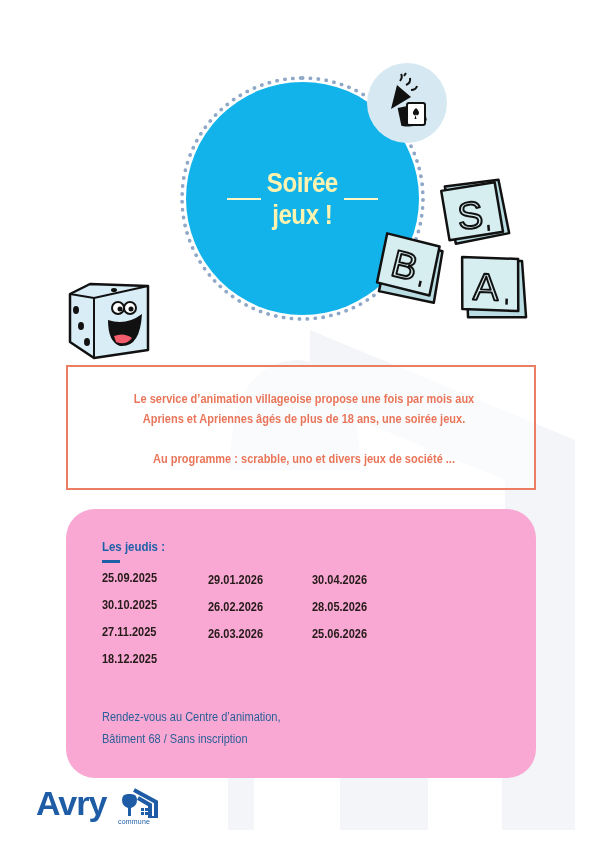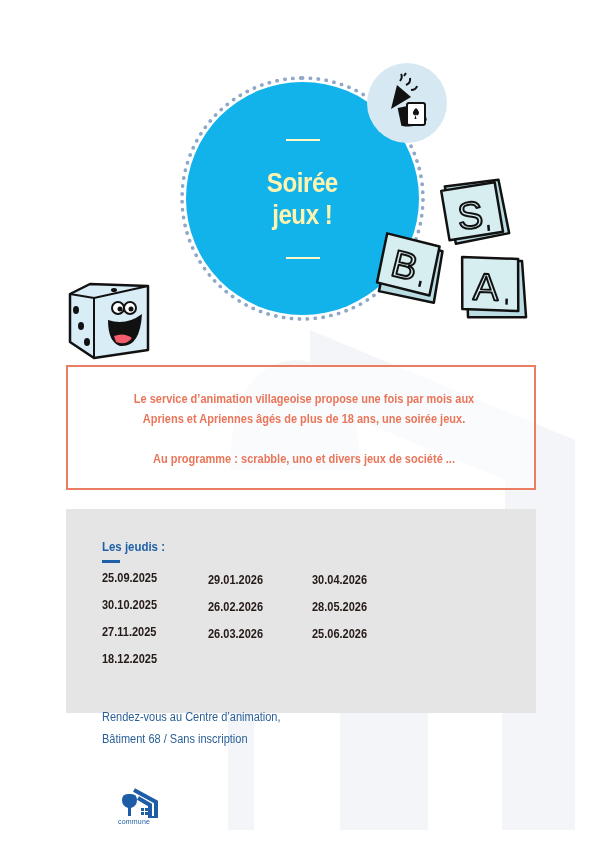--- a/index.html
+++ b/index.html
@@ -4,36 +4,36 @@
 <style>
   * { box-sizing: border-box; margin: 0; padding: 0; }
   html, body { width: 600px; height: 848px; background: #ffffff; overflow: hidden; }
   body { position: relative; font-family: "Liberation Sans", sans-serif; }
 
   .watermark { position: absolute; left: 0; top: 0; width: 600px; height: 848px; z-index: 0; }
 
   .hero-ring { position: absolute; left: 180px; top: 76px; width: 245px; height: 245px; border-radius: 50%;
     border: 4px dotted #8fa8c8; z-index: 1; }
   .hero-circle { position: absolute; left: 186px; top: 82px; width: 233px; height: 233px; border-radius: 50%;
-    background: #12b3ea; z-index: 2; display: flex; flex-direction: column; align-items: center; justify-content: center; }
+    background: #12b3ea; z-index: 2; display: flex; flex-direction: row; align-items: center; justify-content: center; }
   .hero-line { width: 34px; height: 2px; background: #fff6c4; }
   .hero-title { font-family: "Liberation Sans", sans-serif; font-weight: bold; color: #fff3b0; font-size: 28px;
     line-height: 32px; text-align: center; margin: 26px 0; letter-spacing: -0.5px; transform: scaleX(0.86); }
 
   .badge { position: absolute; left: 367px; top: 63px; width: 80px; height: 80px; border-radius: 50%; background: #d6e9f2; z-index: 3; }
 
   .tiles { position: absolute; left: 365px; top: 170px; width: 175px; height: 160px; z-index: 3; }
   .dice { position: absolute; left: 62px; top: 280px; width: 96px; height: 82px; z-index: 3; }
 
   .intro-box { position: absolute; left: 66px; top: 365px; width: 470px; height: 125px; border: 2px solid #ea7d62;
     background: rgba(255,255,255,0.6); z-index: 2; text-align: center; padding-top: 22px; padding-left: 6px; }
   .intro-box p { color: #e9765a; font-weight: bold; font-size: 12.5px; line-height: 20px; transform: scaleX(0.88); }
   .intro-box p.gap { margin-top: 20px; }
 
-  .dates-box { position: absolute; left: 66px; top: 509px; width: 470px; height: 204px; background: #e5e5e5; z-index: 2; }
+  .dates-box { position: absolute; left: 66px; top: 509px; width: 470px; height: 269px; background: #f9a8d4; z-index: 2; border-radius: 29px; }
   .dates-heading { position: absolute; left: 36px; top: 30px; color: #1e60a8; font-weight: bold; font-size: 13px; transform: scaleX(0.88); transform-origin: left; }
   .dates-underline { position: absolute; left: 36px; top: 51px; width: 18px; height: 3px; background: #1e60a8; }
   .date { position: absolute; color: #241a17; font-weight: bold; font-size: 12.5px; transform: scaleX(0.88); transform-origin: left; }
   .rdv { position: absolute; left: 36px; color: #2a5f96; font-size: 12.5px; transform: scaleX(0.88); transform-origin: left; }
 
   .logo { position: absolute; left: 36px; top: 784px; width: 130px; height: 48px; z-index: 3; }
   .logo-text { position: absolute; left: 0; top: 0; font-weight: bold; font-size: 34px; color: #1e5da5; letter-spacing: -1px; line-height: 38px; }
   .logo-sub { position: absolute; left: 82px; top: 34px; font-size: 7px; color: #1e5da5; letter-spacing: 0.2px; }
 </style>
 </head>
@@ -132,20 +132,21 @@
 
   <div class="date" style="left:246px; top:64px;">30.04.2026</div>
   <div class="date" style="left:246px; top:91px;">28.05.2026</div>
   <div class="date" style="left:246px; top:118px;">25.06.2026</div>
 
   <div class="rdv" style="top:201px;">Rendez-vous au Centre d’animation,</div>
   <div class="rdv" style="top:223px;">Bâtiment 68 / Sans inscription</div>
 </div>
 
 <div class="logo">
+  <div class="logo-text">Avry</div>
   <svg style="position:absolute; left:82px; top:4px;" width="42" height="30" viewBox="0 0 42 30">
     <path d="M16,2 L38,14 L38,30 L32,30 L32,17 L20,10" fill="none" stroke="#1e5da5" stroke-width="4"></path>
     <path d="M10,6 Q4,6 4,12 Q4,18 10,20 L10,28 L13,28 L13,20 Q19,18 19,12 Q19,6 13,6 Z" fill="#1e5da5"></path>
     <rect x="23" y="20" width="3" height="3" fill="#1e5da5"></rect>
     <rect x="27" y="20" width="3" height="3" fill="#1e5da5"></rect>
     <rect x="23" y="24" width="3" height="3" fill="#1e5da5"></rect>
     <rect x="27" y="24" width="3" height="3" fill="#1e5da5"></rect>
   </svg>
   <div class="logo-sub">commune</div>
 </div>

